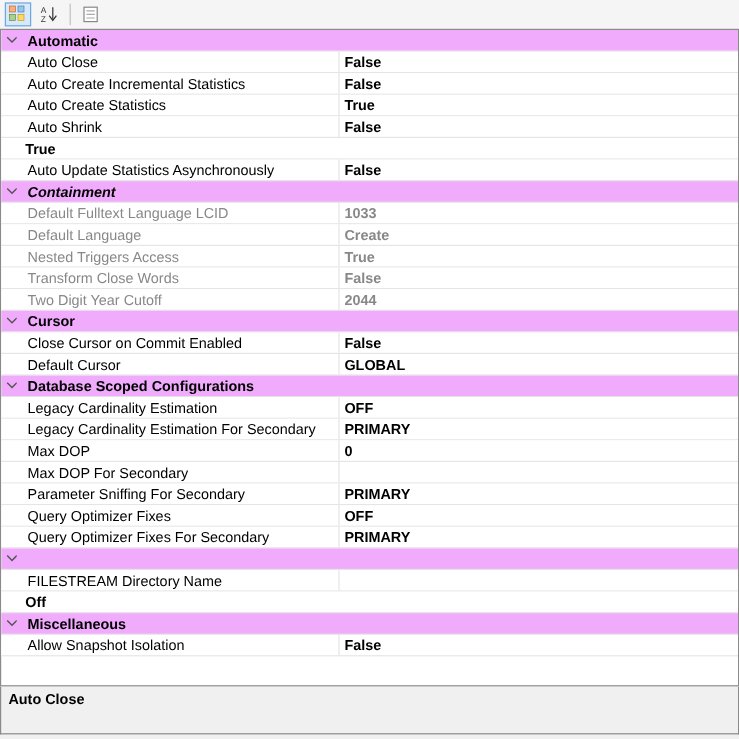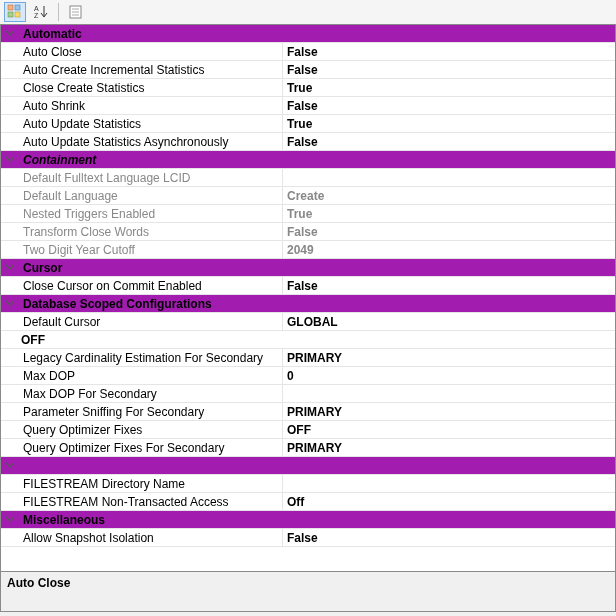--- a/index.html
+++ b/index.html
@@ -48,21 +48,21 @@
   .grid-scroll::-webkit-scrollbar-track { background: #f0f0f0; }
   .grid-scroll::-webkit-scrollbar-thumb { background: #c2c2c2; border: 1px solid #a0a0a0; }
   .grid-row {
     display: flex;
     height: 18px;
     line-height: 18px;
     border-bottom: 1px solid #e5e5e5;
     background: #fff;
   }
   .grid-row.category {
-    background: #a21caf;
+    background: #f0abfc;
     font-weight: bold;
   }
   .grid-row.category .cell-label {
     color: #000;
   }
   .cell-indicator {
     width: 16px;
     flex-shrink: 0;
     text-align: center;
     color: #555;
@@ -152,98 +152,99 @@
         <div class="cell-label">Auto Close</div>
         <div class="cell-value">False</div>
       </div>
       <div class="grid-row">
         <div class="cell-indicator"></div>
         <div class="cell-label">Auto Create Incremental Statistics</div>
         <div class="cell-value">False</div>
       </div>
       <div class="grid-row">
         <div class="cell-indicator"></div>
-        <div class="cell-label">Close Create Statistics</div>
+        <div class="cell-label">Auto Create Statistics</div>
         <div class="cell-value">True</div>
       </div>
       <div class="grid-row">
         <div class="cell-indicator"></div>
         <div class="cell-label">Auto Shrink</div>
         <div class="cell-value">False</div>
       </div>
       <div class="grid-row">
         <div class="cell-indicator"></div>
-        <div class="cell-label">Auto Update Statistics</div>
         <div class="cell-value">True</div>
       </div>
       <div class="grid-row">
         <div class="cell-indicator"></div>
         <div class="cell-label">Auto Update Statistics Asynchronously</div>
         <div class="cell-value">False</div>
       </div>
       <div class="grid-row category">
         <div class="cell-indicator">
           <svg width="9" height="9">
             <polyline points="1,2 5,6 9,2" fill="none" stroke="#555" stroke-width="1.2"></polyline>
           </svg>
         </div>
         <div class="cell-label" style="width: auto; flex: 1 1 0%; font-style: italic;">Containment</div>
       </div>
       <div class="grid-row readonly">
         <div class="cell-indicator"></div>
         <div class="cell-label">Default Fulltext Language LCID</div>
+        <div class="cell-value">1033</div>
       </div>
       <div class="grid-row readonly">
         <div class="cell-indicator"></div>
         <div class="cell-label">Default Language</div>
         <div class="cell-value">Create</div>
       </div>
       <div class="grid-row readonly">
         <div class="cell-indicator"></div>
-        <div class="cell-label">Nested Triggers Enabled</div>
+        <div class="cell-label">Nested Triggers Access</div>
         <div class="cell-value">True</div>
       </div>
       <div class="grid-row readonly">
         <div class="cell-indicator"></div>
         <div class="cell-label">Transform Close Words</div>
         <div class="cell-value">False</div>
       </div>
       <div class="grid-row readonly">
         <div class="cell-indicator"></div>
         <div class="cell-label">Two Digit Year Cutoff</div>
-        <div class="cell-value">2049</div>
+        <div class="cell-value">2044</div>
       </div>
       <div class="grid-row category">
         <div class="cell-indicator">
           <svg width="9" height="9">
             <polyline points="1,2 5,6 9,2" fill="none" stroke="#555" stroke-width="1.2"></polyline>
           </svg>
         </div>
         <div class="cell-label" style="width: auto; flex: 1 1 0%;">Cursor</div>
       </div>
       <div class="grid-row">
         <div class="cell-indicator"></div>
         <div class="cell-label">Close Cursor on Commit Enabled</div>
         <div class="cell-value">False</div>
-      </div>
-      <div class="grid-row category">
-        <div class="cell-indicator">
-          <svg width="9" height="9">
-            <polyline points="1,2 5,6 9,2" fill="none" stroke="#555" stroke-width="1.2"></polyline>
-          </svg>
-        </div>
-        <div class="cell-label" style="width: auto; flex: 1 1 0%;">Database Scoped Configurations</div>
       </div>
       <div class="grid-row">
         <div class="cell-indicator"></div>
         <div class="cell-label">Default Cursor</div>
         <div class="cell-value">GLOBAL</div>
       </div>
-      <div class="grid-row">
-        <div class="cell-indicator"></div>
+      <div class="grid-row category">
+        <div class="cell-indicator">
+          <svg width="9" height="9">
+            <polyline points="1,2 5,6 9,2" fill="none" stroke="#555" stroke-width="1.2"></polyline>
+          </svg>
+        </div>
+        <div class="cell-label" style="width: auto; flex: 1 1 0%;">Database Scoped Configurations</div>
+      </div>
+      <div class="grid-row">
+        <div class="cell-indicator"></div>
+        <div class="cell-label">Legacy Cardinality Estimation</div>
         <div class="cell-value">OFF</div>
       </div>
       <div class="grid-row">
         <div class="cell-indicator"></div>
         <div class="cell-label">Legacy Cardinality Estimation For Secondary</div>
         <div class="cell-value">PRIMARY</div>
       </div>
       <div class="grid-row">
         <div class="cell-indicator"></div>
         <div class="cell-label">Max DOP</div>
@@ -277,21 +278,20 @@
         </div>
         <div class="cell-label" style="width: auto; flex: 1 1 0%; margin-top: 45px;">FILESTREAM</div>
       </div>
       <div class="grid-row">
         <div class="cell-indicator"></div>
         <div class="cell-label">FILESTREAM Directory Name</div>
         <div class="cell-value"></div>
       </div>
       <div class="grid-row">
         <div class="cell-indicator"></div>
-        <div class="cell-label">FILESTREAM Non-Transacted Access</div>
         <div class="cell-value">Off</div>
       </div>
       <div class="grid-row category">
         <div class="cell-indicator">
           <svg width="9" height="9">
             <polyline points="1,2 5,6 9,2" fill="none" stroke="#555" stroke-width="1.2"></polyline>
           </svg>
         </div>
         <div class="cell-label" style="width: auto; flex: 1 1 0%;">Miscellaneous</div>
       </div>

